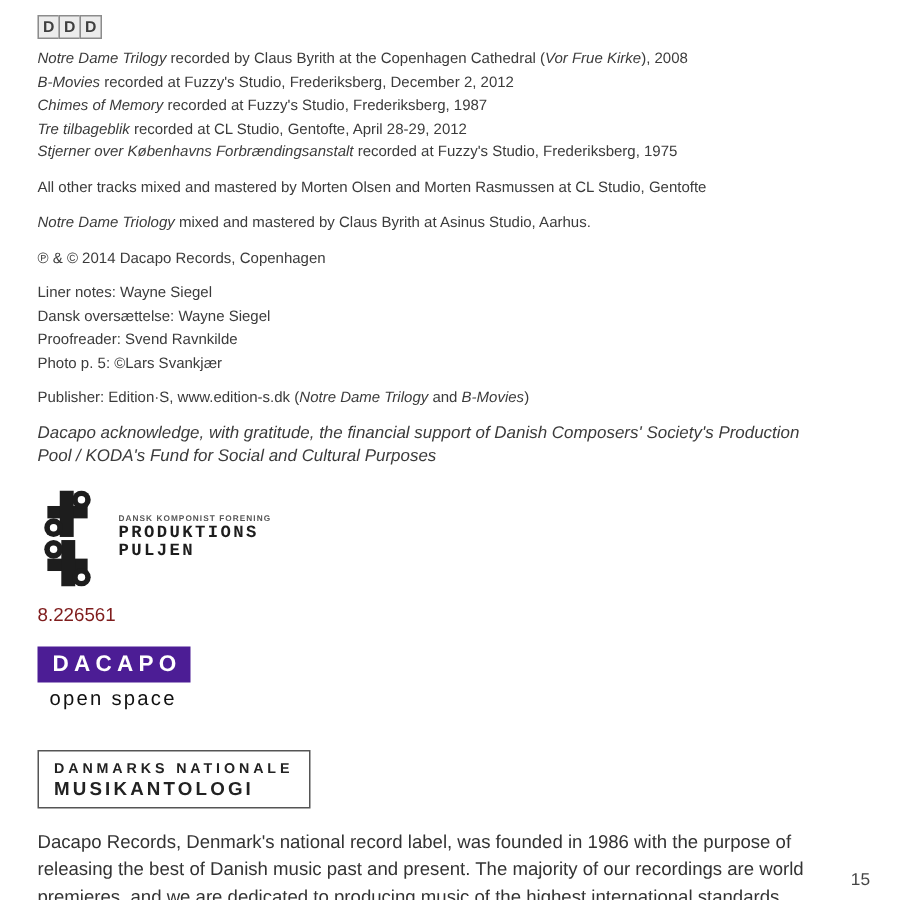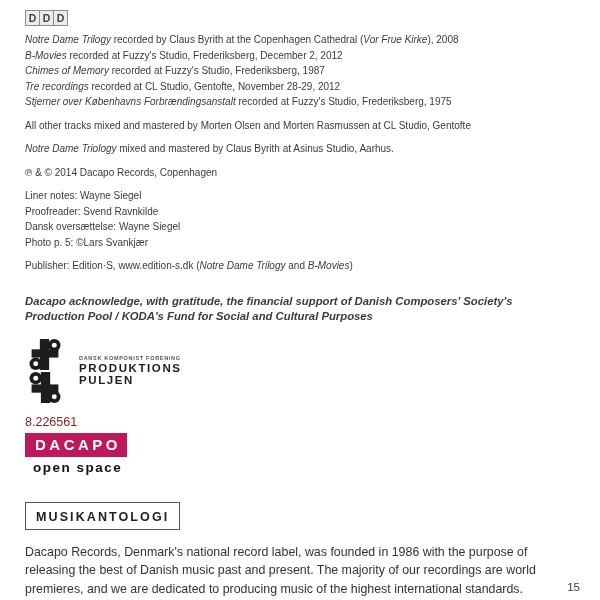--- a/index.html
+++ b/index.html
@@ -17,38 +17,38 @@
   .spars{display:inline-flex;margin-bottom:6px;}
   .spars span{
     display:inline-block;width:13px;height:14px;line-height:14px;text-align:center;
     border:1px solid #8c8c8c;background:#ececec;color:#3f3f3f;
     font-size:10.5px;font-weight:bold;margin-right:-1px;
   }
 
   .block{margin:0 0 8px 0;}
   .recording-block{margin-bottom:8px;}
   .credits-block{margin-top:8px;}
-  .ack{font-style:italic;max-width:518px;margin-top:20px;font-weight:bold;}
+  .ack{font-style:italic;max-width:518px;margin-top:8px;}
 
   
   .funding{display:flex;align-items:flex-start;margin-top:14px;height:64px;}
   .funding svg{display:block;}
   .funding-text{margin-left:14px;margin-top:16px;color:#222;}
   .funding-org{font-size:5.5px;letter-spacing:0.7px;color:#555;font-weight:bold;margin-bottom:1px;white-space:nowrap;}
-  .funding-main{font-family:Liberation Sans, sans-serif;font-weight:bold;font-size:11.5px;line-height:12px;letter-spacing:1.6px;color:#1d1d1d;white-space:nowrap;}
+  .funding-main{font-family:Liberation Mono, monospace;font-weight:bold;font-size:11.5px;line-height:12px;letter-spacing:1.6px;color:#1d1d1d;white-space:nowrap;}
 
   .catalog{margin-top:12px;font-size:12.5px;color:#7f1d1d;}
 
   
   .dacapo-box{
-    display:inline-block;background:#be185d;color:#ffffff;
+    display:inline-block;background:#4c1d95;color:#ffffff;
     font-size:15px;font-weight:bold;letter-spacing:3.5px;
-    padding:3px 6px 4px 10px;margin-top:4px;
+    padding:3px 6px 4px 10px;margin-top:14px;
   }
-  .dacapo-tagline{font-size:13.5px;font-weight:bold;letter-spacing:1.5px;color:#111;margin:3px 0 0 8px;}
+  .dacapo-tagline{font-size:13.5px;font-weight:normal;letter-spacing:1.5px;color:#111;margin:3px 0 0 8px;}
 
   
   .anthology{
     display:inline-block;border:1px solid #555;padding:6px 10px 5px 10px;margin-top:27px;color:#222;
   }
   .anthology-l1{font-size:9.5px;letter-spacing:2.6px;font-weight:bold;white-space:nowrap;}
   .anthology-l2{font-size:12.5px;font-weight:bold;letter-spacing:2.1px;white-space:nowrap;margin-top:1px;}
 
   .about{margin-top:13px;font-size:12.4px;line-height:18.5px;max-width:552px;color:#333;}
 
@@ -62,34 +62,34 @@
   <div class="spars">
     <span>D</span>
     <span>D</span>
     <span>D</span>
   </div>
 
   <div class="recording-block">
     <div class="line"><span class="it">Notre Dame Trilogy</span><span> recorded by Claus Byrith at the Copenhagen Cathedral (</span><span class="it">Vor Frue Kirke</span><span>), 2008</span></div>
     <div class="line"><span class="it">B-Movies</span><span> recorded at Fuzzy's Studio, Frederiksberg, December 2, 2012</span></div>
     <div class="line"><span class="it">Chimes of Memory</span><span> recorded at Fuzzy's Studio, Frederiksberg, 1987</span></div>
-    <div class="line"><span class="it">Tre recordings</span><span> recorded at CL Studio, Gentofte, November 28-29, 2012</span></div>
+    <div class="line"><span class="it">Tre tilbageblik</span><span> recorded at CL Studio, Gentofte, April 28-29, 2012</span></div>
     <div class="line"><span class="it">Stjerner over Københavns Forbrændingsanstalt</span><span> recorded at Fuzzy's Studio, Frederiksberg, 1975</span></div>
   </div>
 
   <div class="line block">All other tracks mixed and mastered by Morten Olsen and Morten Rasmussen at CL Studio, Gentofte</div>
 
   <div class="line block"><span class="it">Notre Dame Triology</span><span> mixed and mastered by Claus Byrith at Asinus Studio, Aarhus.</span></div>
 
   <div class="line block">℗ &amp; © 2014 Dacapo Records, Copenhagen</div>
 
   <div class="credits-block">
     <div class="line">Liner notes: Wayne Siegel</div>
+    <div class="line">Dansk oversættelse: Wayne Siegel</div>
     <div class="line">Proofreader: Svend Ravnkilde</div>
-    <div class="line">Dansk oversættelse: Wayne Siegel</div>
     <div class="line">Photo p. 5: ©Lars Svankjær</div>
   </div>
 
   <div class="line" style="margin-top:8px;"><span>Publisher: Edition·S, www.edition-s.dk (</span><span class="it">Notre Dame Trilogy</span><span> and </span><span class="it">B-Movies</span><span>)</span></div>
 
   <div class="wrapline ack">Dacapo acknowledge, with gratitude, the financial support of Danish Composers' Society's Production Pool / KODA's Fund for Social and Cultural Purposes</div>
 
   <div class="funding">
     <span>
       <svg width="40" height="64" viewBox="0 0 38 62" xmlns="http://www.w3.org/2000/svg">
@@ -119,20 +119,21 @@
   </div>
 
   <div class="catalog">8.226561</div>
 
   <div>
     <div class="dacapo-box">DACAPO</div>
     <div class="dacapo-tagline">open space</div>
   </div>
 
   <div class="anthology">
+    <div class="anthology-l1">DANMARKS NATIONALE</div>
     <div class="anthology-l2">MUSIKANTOLOGI</div>
   </div>
 
   <div class="about">Dacapo Records, Denmark's national record label, was founded in 1986 with the purpose of releasing the best of Danish music past and present. The majority of our recordings are world premieres, and we are dedicated to producing music of the highest international standards.</div>
 
   <div class="pagenum">15</div>
 
 </div>
 
 </body></html>

